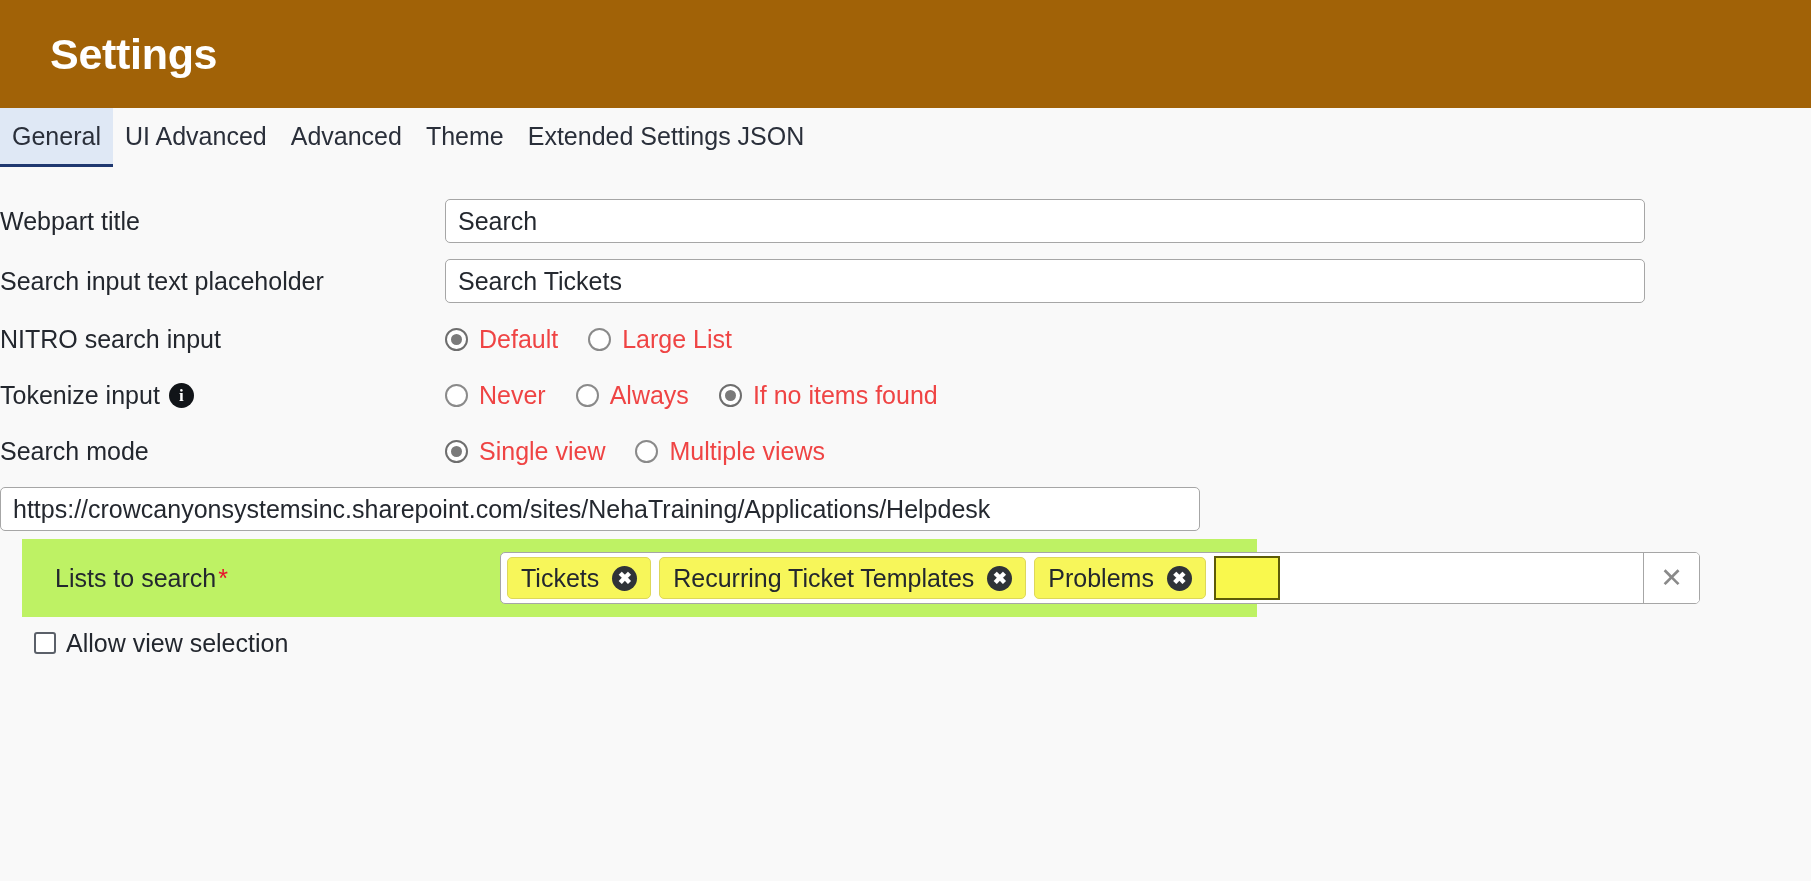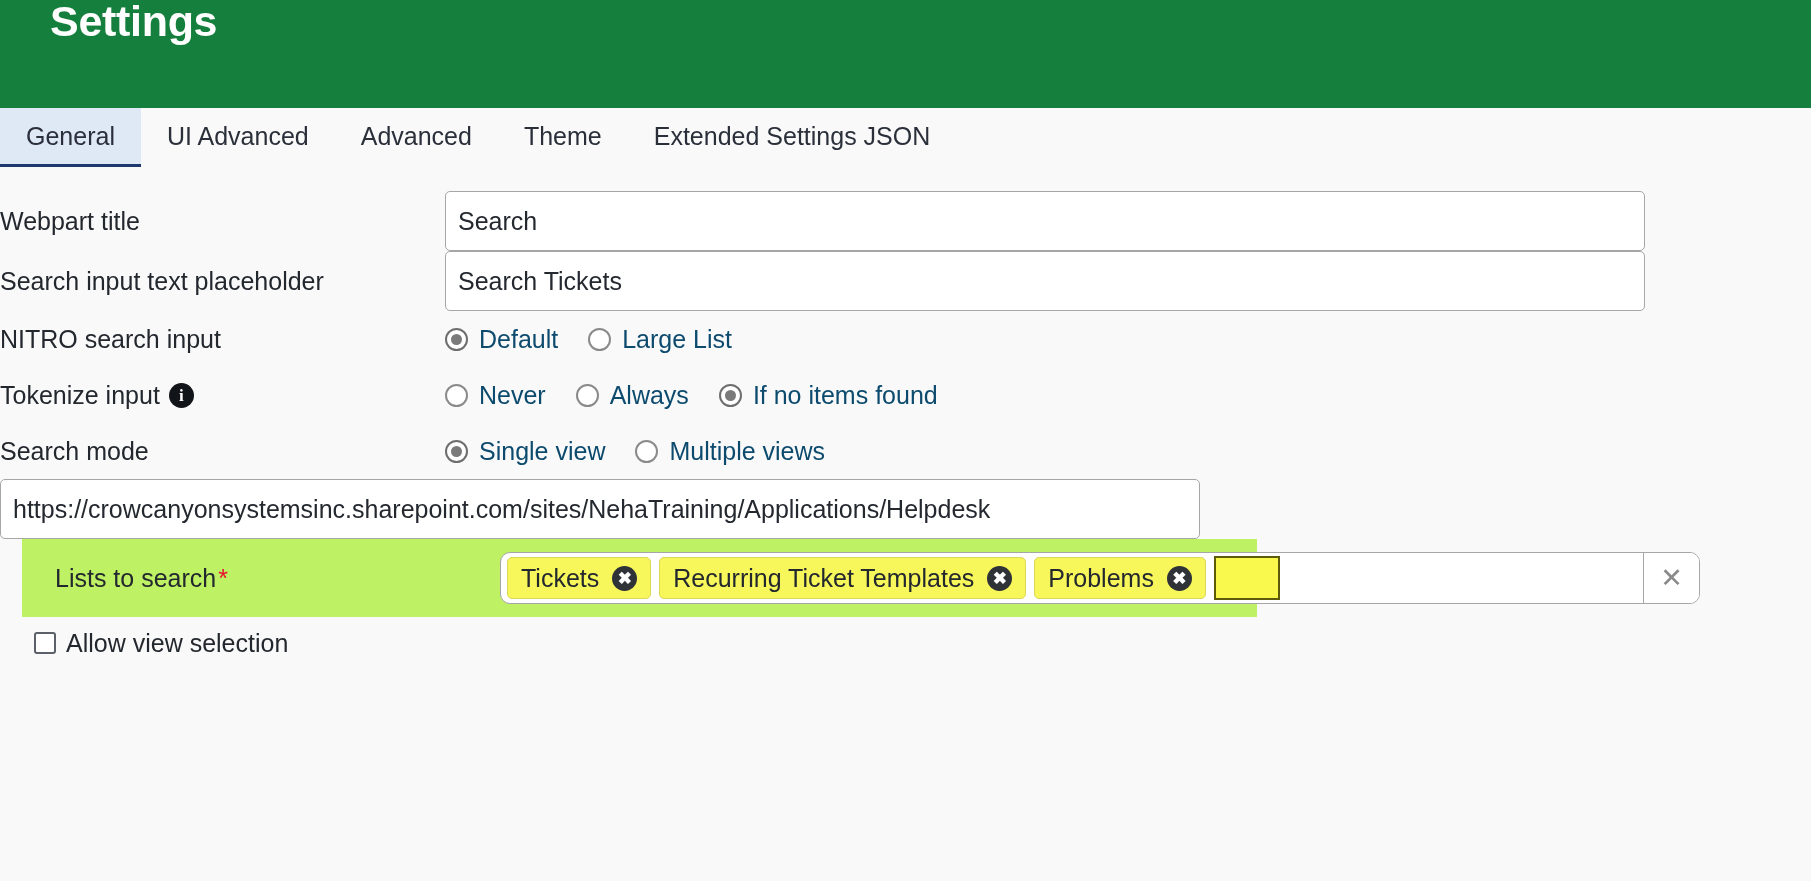--- a/index.html
+++ b/index.html
@@ -21,22 +21,23 @@
     height: 881px;
     position: relative;
     background: #f9f9f9;
     display: flex;
     flex-direction: column;
   }
 
   
   .header {
     height: 108px;
-    background: #15803d;
-    display: flex;
+    background: #a16207;
+    display: flex;
+    align-items: center;
     padding-left: 50px;
     flex: 0 0 auto;
   }
   .header-title {
     color: #ffffff;
     font-size: 43px;
     font-weight: bold;
     letter-spacing: -0.3px;
     line-height: 1;
   }
@@ -49,21 +50,21 @@
     align-items: stretch;
     background: #f9f9f9;
     position: relative;
   }
   .tab {
     display: flex;
     align-items: center;
     justify-content: center;
     font-size: 25px;
     color: #2a2f3a;
-    padding: 0 26px;
+    padding: 0 12px;
     cursor: pointer;
     background: transparent;
     border: none;
     border-bottom: 3px solid transparent;
     font-family: "Liberation Sans", sans-serif;
     white-space: nowrap;
   }
   .tab.active {
     background: #dfe8f5;
     border-bottom: 3px solid #1f3870;
@@ -102,21 +103,21 @@
   }
 
   .row-control {
     flex: 1 1 auto;
     display: flex;
     align-items: center;
   }
 
   
   .text-input {
-    height: 60px;
+    height: 44px;
     width: 1200px;
     border: 1px solid #a6a6a6;
     border-radius: 5px;
     background: #ffffff;
     font-size: 25px;
     font-family: "Liberation Sans", sans-serif;
     color: #24282f;
     padding: 0 12px;
     outline: none;
   }
@@ -144,21 +145,21 @@
     display: flex;
     align-items: center;
     gap: 30px;
   }
   .radio-opt {
     display: flex;
     align-items: center;
     gap: 11px;
     cursor: pointer;
     font-size: 25px;
-    color: #0c4a6e;
+    color: #ef4444;
   }
   .radio-mark {
     width: 23px;
     height: 23px;
     border-radius: 50%;
     border: 2px solid #8a8a8a;
     background: #ffffff;
     position: relative;
     flex: 0 0 auto;
   }
@@ -196,21 +197,21 @@
     margin-left: 22px;
     padding-left: 33px;
     width: 1235px;
   }
 
   .tag-field {
     display: flex;
     align-items: stretch;
     height: 52px;
     border: 1px solid #a6a6a6;
-    border-radius: 10px;
+    border-radius: 5px;
     background: #ffffff;
     width: 1200px;
     overflow: hidden;
   }
   .tag-area {
     flex: 1 1 auto;
     display: flex;
     align-items: center;
     gap: 8px;
     padding: 0 4px 0 6px;

